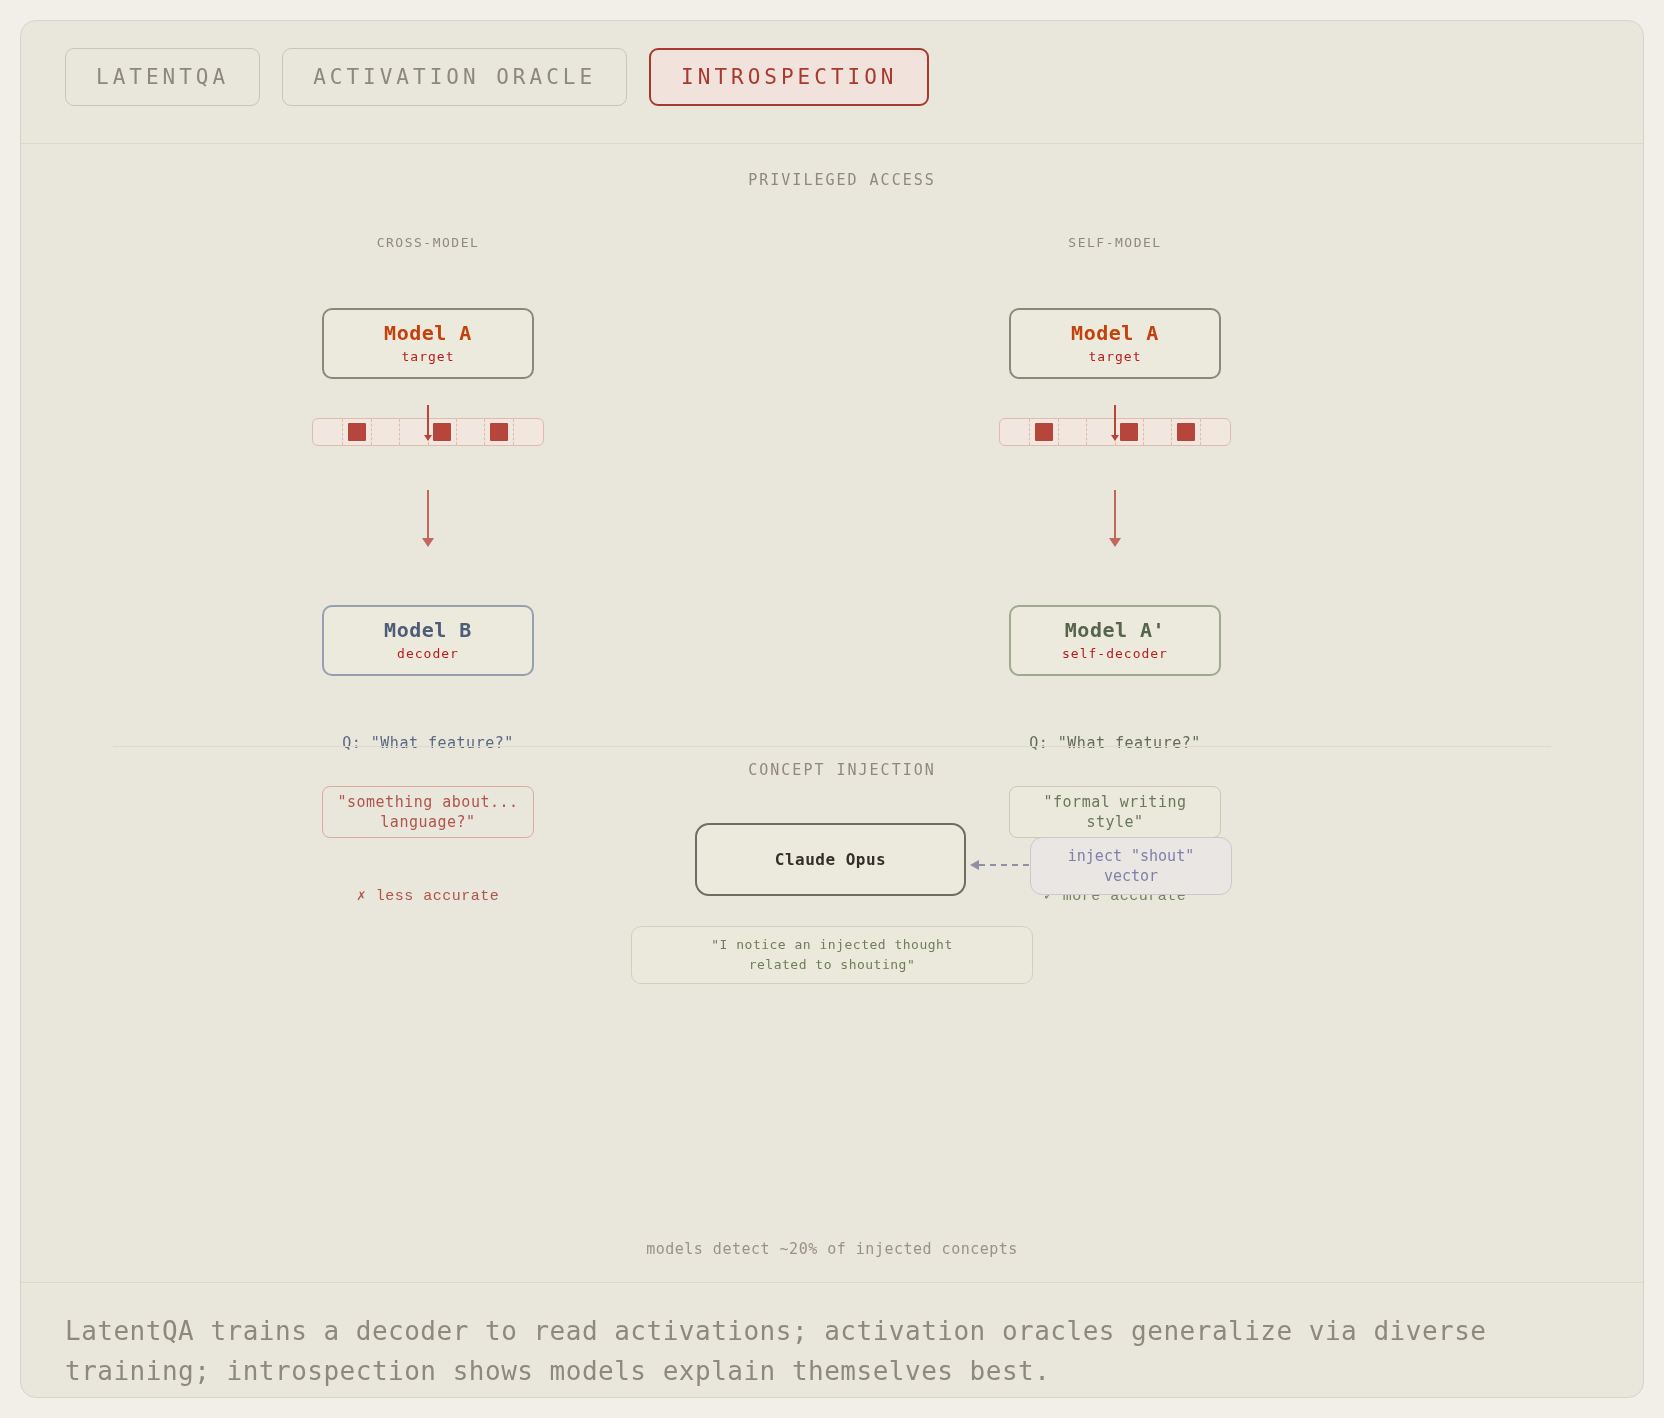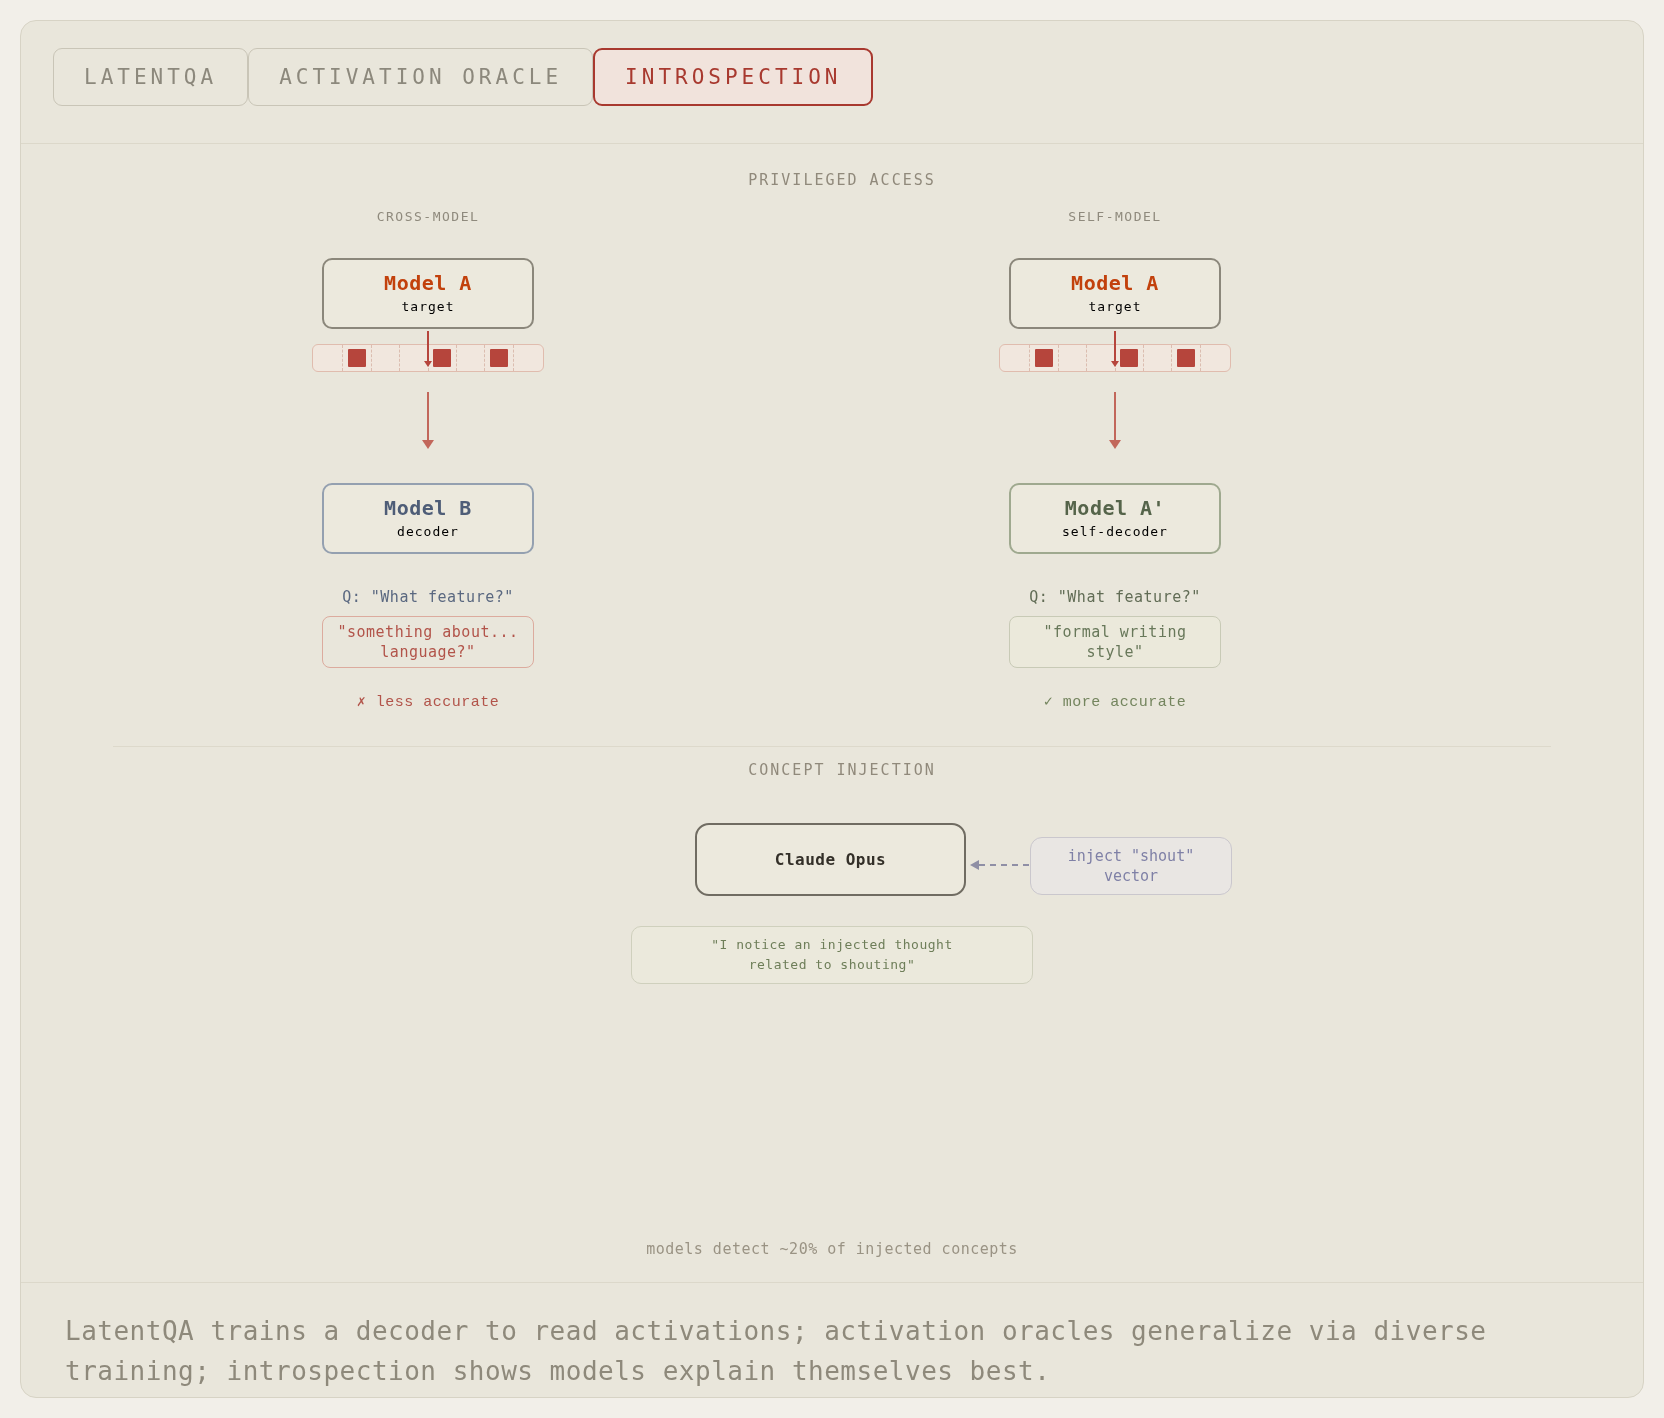--- a/index.html
+++ b/index.html
@@ -8,52 +8,52 @@
     background:#f2efe9;
     font-family:"DejaVu Sans Mono", monospace;
   }
   .card {
     position:absolute; left:20px; top:20px; width:1624px; height:1378px;
     background:#e9e6db; border:1px solid #d7d3c5; border-radius:16px;
     overflow:hidden;
   }
   
   .tabbar {
-    height:123px; padding:27px 44px 0 32px; display:flex; gap:0;
+    height:123px; padding:27px 44px 0 44px; display:flex; gap:22px;
     border-bottom:1px solid #dcd8ca;
   }
   .tab {
     height:58px; padding:0 30px; display:flex; align-items:center; justify-content:center;
     border:1.5px solid #c9c5b7; border-radius:9px; background:transparent;
     font-size:21px; letter-spacing:4px; color:#8c887c; cursor:pointer;
   }
   .tab.active {
     border:2px solid #a8392f; color:#a8392f; background:#f1e3dc;
   }
   
   .content { position:relative; height:1120px; }
   .section-title {
     position:absolute; left:0; width:100%; text-align:center;
     font-size:15px; letter-spacing:2px; color:#90897b;padding-left:20px;
   }
   .pa-title { top:27px; }
   .ci-divider { position:absolute; top:602px; left:92px; right:92px; height:1px; background:#ddd9cb; }
   .ci-title { top:617px; }
 
-  .col { position:absolute; top:65px; width:400px; display:flex; flex-direction:column; align-items:center; }
+  .col { position:absolute; top:91px; width:400px; display:flex; flex-direction:column; align-items:center;gap:24px; }
   .col--cross { left:207px; }
   .col--self  { left:894px; }
   .col-label { font-size:13px; letter-spacing:1.5px; color:#8f8a7d; }
 
   .model-box {
     margin-top:34px; width:212px; padding:10px 6px 12px 6px; text-align:center;
     background:#ece9dd; border:2px solid #8b877b; border-radius:10px;
   }
   .model-name { font-size:20px; font-weight:bold; letter-spacing:0.5px; color:#c2410c; line-height:26px; }
-  .model-role { font-size:13px; letter-spacing:1px; color:#000000; line-height:17px; margin-top:2px; }
+  .model-role { font-size:13px; letter-spacing:1px; color:#b91c1c; line-height:17px; margin-top:2px; }
   .model-box.decoder-blue  { border-color:#94a0b0; }
   .model-box.decoder-blue  .model-name { color:#4e5d77; }
   .model-box.decoder-green { border-color:#9fa98f; }
   .model-box.decoder-green .model-name { color:#55644a; }
 
   .strip-wrap { position:relative; margin-top:15px; }
   .strip {
     width:232px; height:28px; display:flex;
     background:#f1e7de; border:1px solid #e0bcae; border-radius:6px;
     padding:0 2px; overflow:visible;

